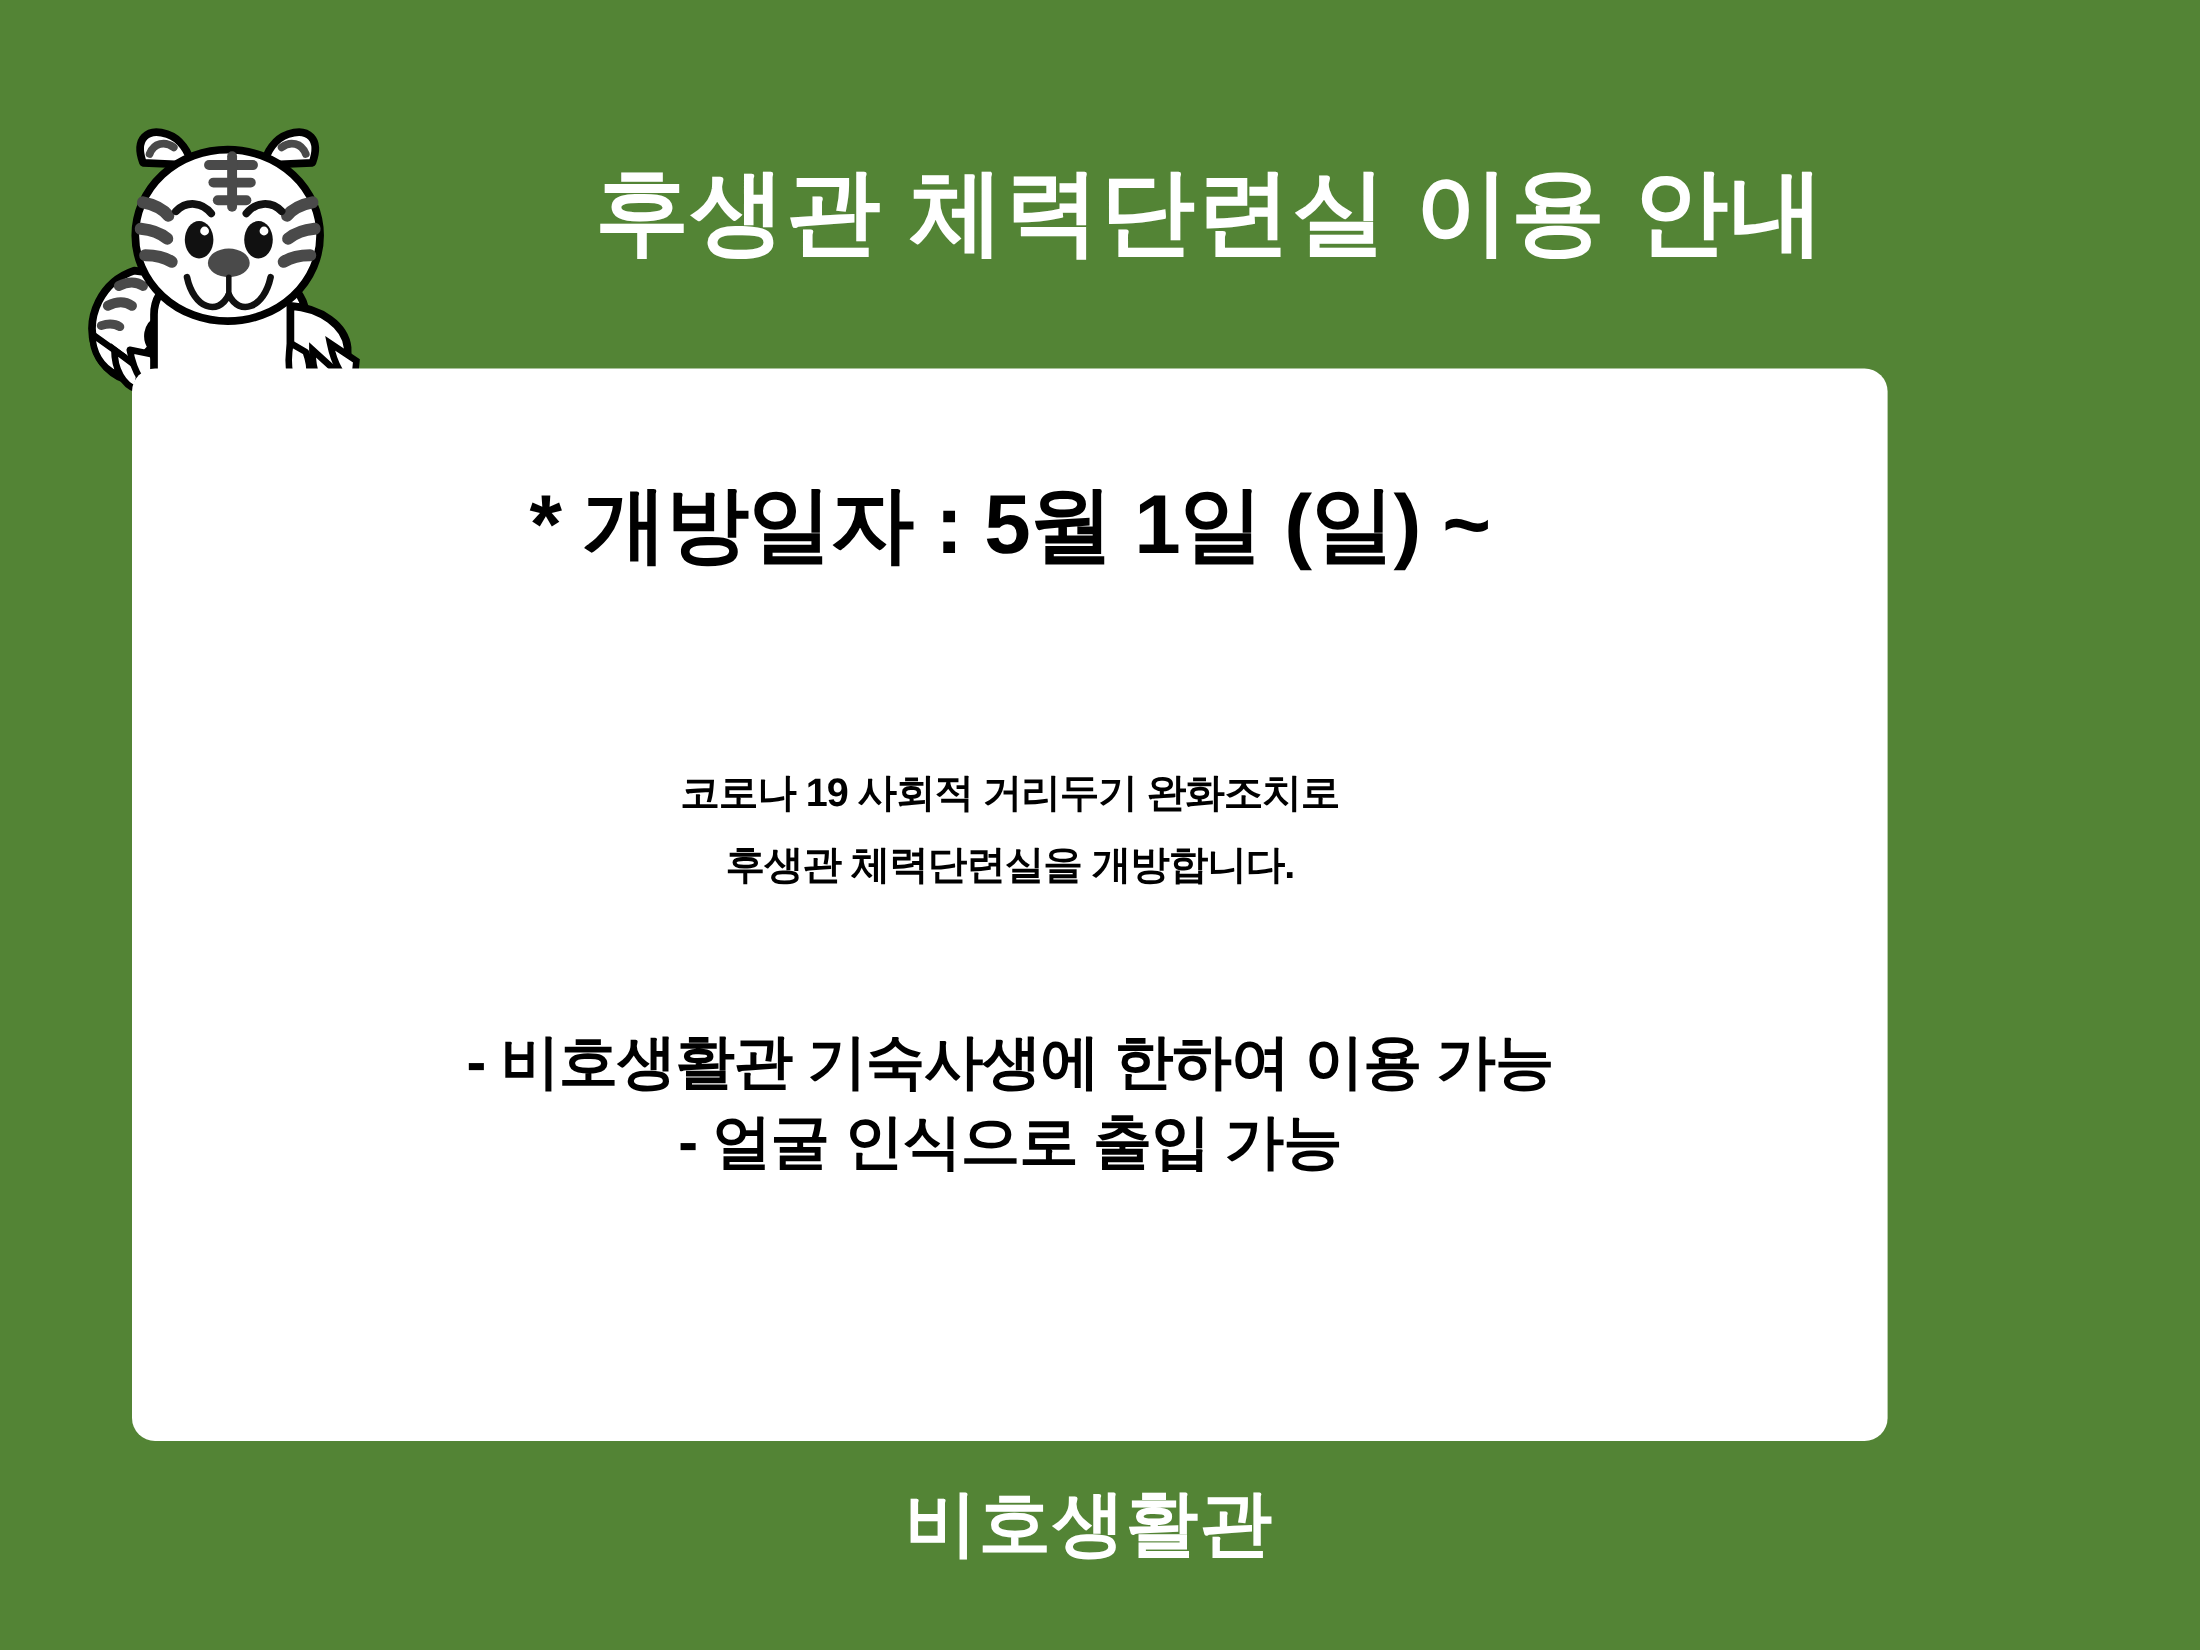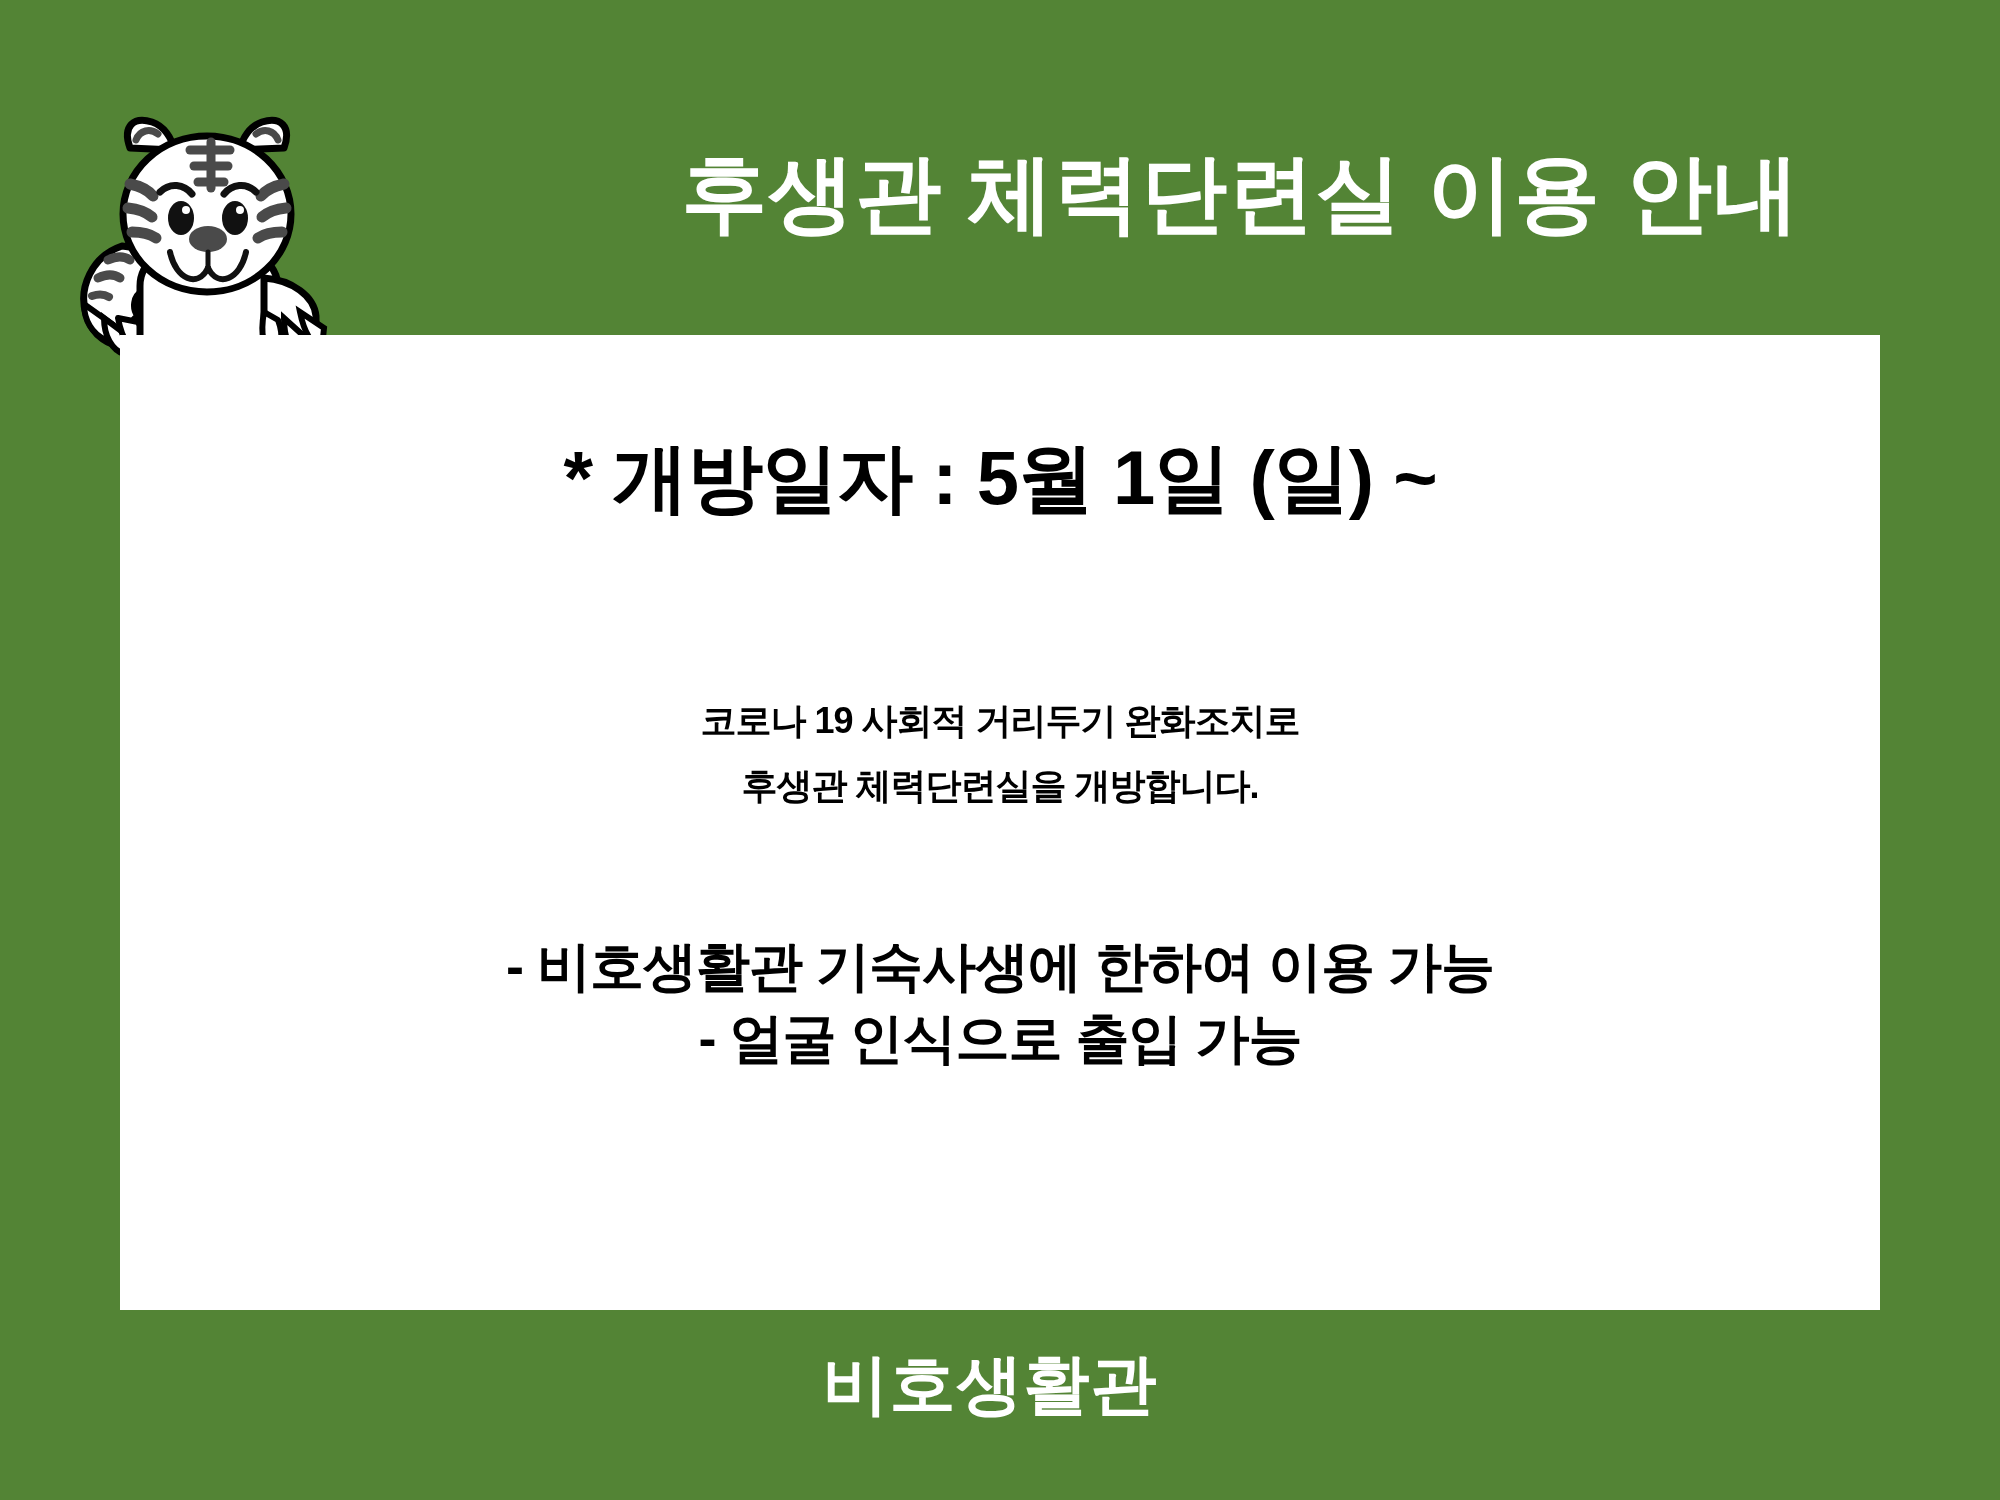--- a/index.html
+++ b/index.html
@@ -26,34 +26,35 @@
     position: absolute;
     left: 400px;
     top: 148px;
     width: 1400px;
     color: #ffffff;
     font-size: 86px;
     font-weight: bold;
     letter-spacing: 1px;
     line-height: 1.05;
     white-space: nowrap;
-    text-align: right;
+    text-align: center;
   }
 
   
   #card {
     position: absolute;
     left: 120px;
     top: 335px;
-    width: 1760px;
+    width: 1596px;
     height: 975px;
     background: #ffffff;
     box-sizing: border-box;
     text-align: center;
     color: #000000;
+    border-radius: 21px;
   }
 
   .headline {
     position: absolute;
     left: 0;
     width: 100%;
     font-size: 76px;
     font-weight: bold;
     line-height: 1.12;
     white-space: nowrap;

